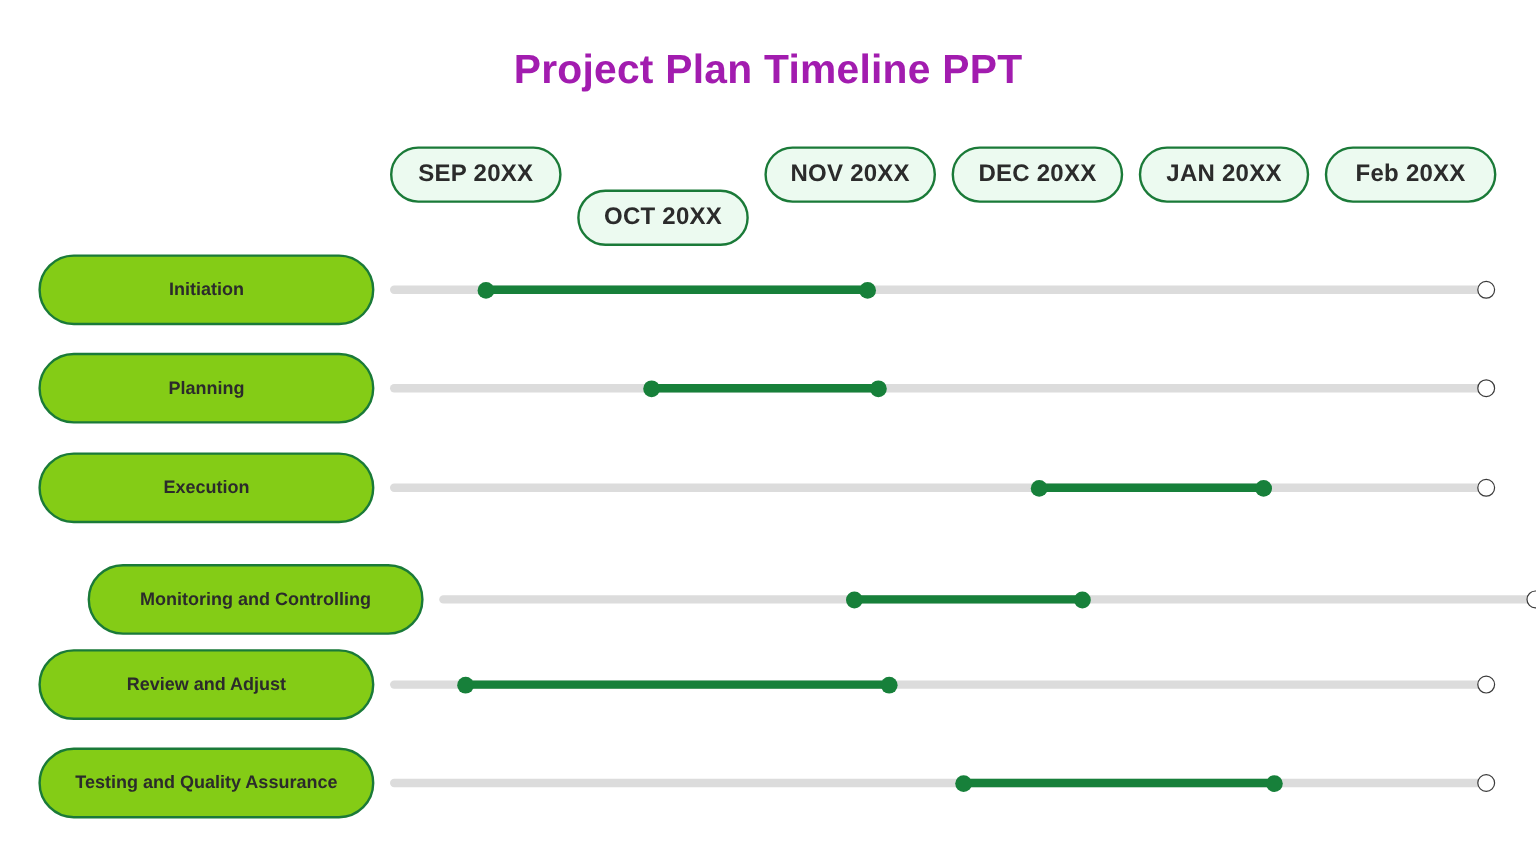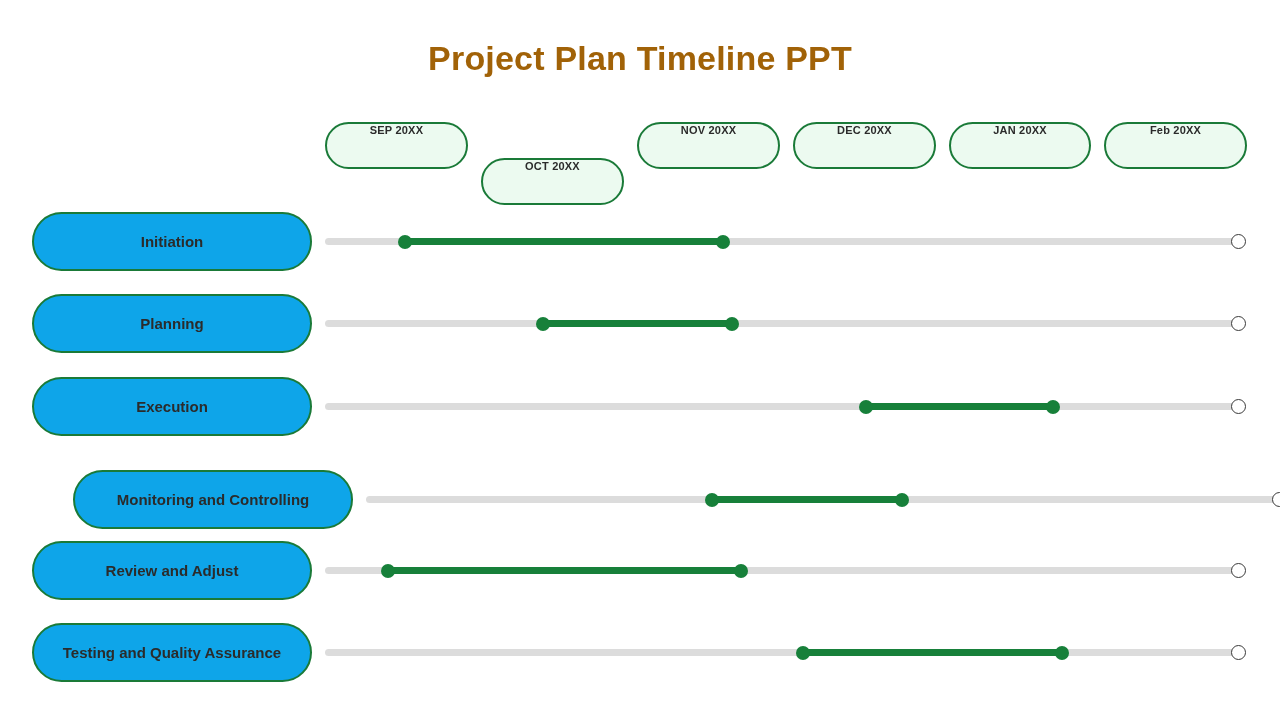--- a/index.html
+++ b/index.html
@@ -21,43 +21,44 @@
   
   .slide-title {
     position: absolute;
     top: 36px;
     left: 0;
     width: 1280px;
     text-align: center;
     font-size: 34px;
     font-weight: bold;
     letter-spacing: 0.2px;
-    color: #a16207;
+    color: #a21caf;
     line-height: 44px;
   }
 
   
   .month-row {
     position: absolute;
     top: 122px;
     left: 325px;
     width: 922px;
     height: 47px;
   }
 
   .month-pill {
     position: absolute;
     top: 0;
     height: 47px;
     background: #ecfaf0;
     border: 2px solid #1a7a38;
     border-radius: 24px;
     display: flex;
+    align-items: center;
     justify-content: center;
-    font-size: 11px;
+    font-size: 20px;
     font-weight: bold;
     color: #2b2b2b;
     letter-spacing: 0.2px;
     white-space: nowrap;
   }
 
   
   .rows {
     position: absolute;
     top: 0;
@@ -73,21 +74,21 @@
     height: 60px;
   }
 
   
   .task-pill {
     position: absolute;
     left: 32px;
     top: 0;
     width: 280px;
     height: 59px;
-    background: #0ea5e9;
+    background: #84cc16;
     border: 2px solid #1a7a38;
     border-radius: 30px;
     display: flex;
     align-items: center;
     justify-content: center;
     text-align: center;
     padding: 0 14px;
     font-size: 15px;
     font-weight: bold;
     color: #2b2b2b;

